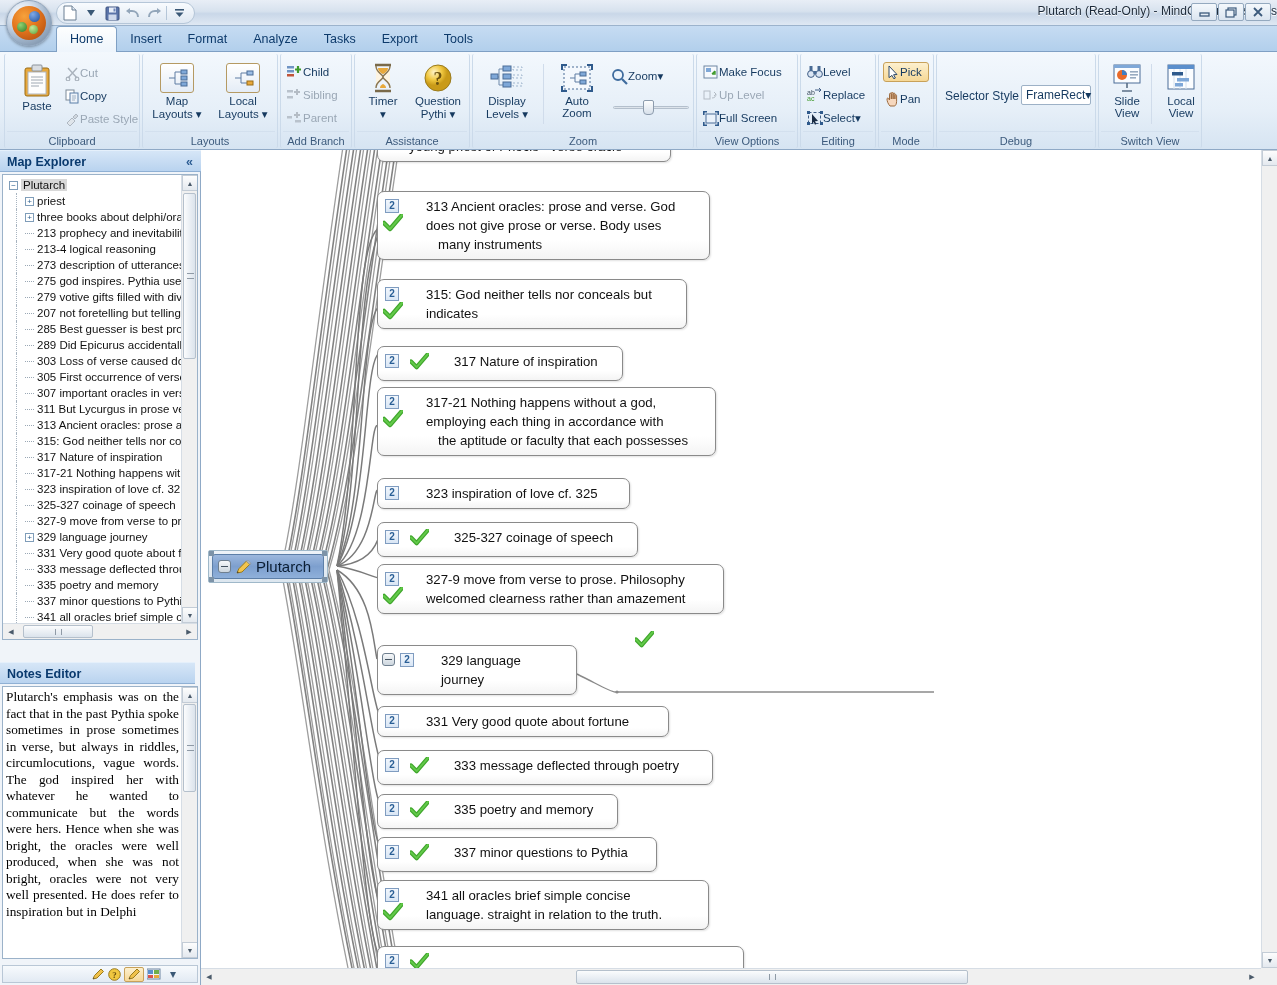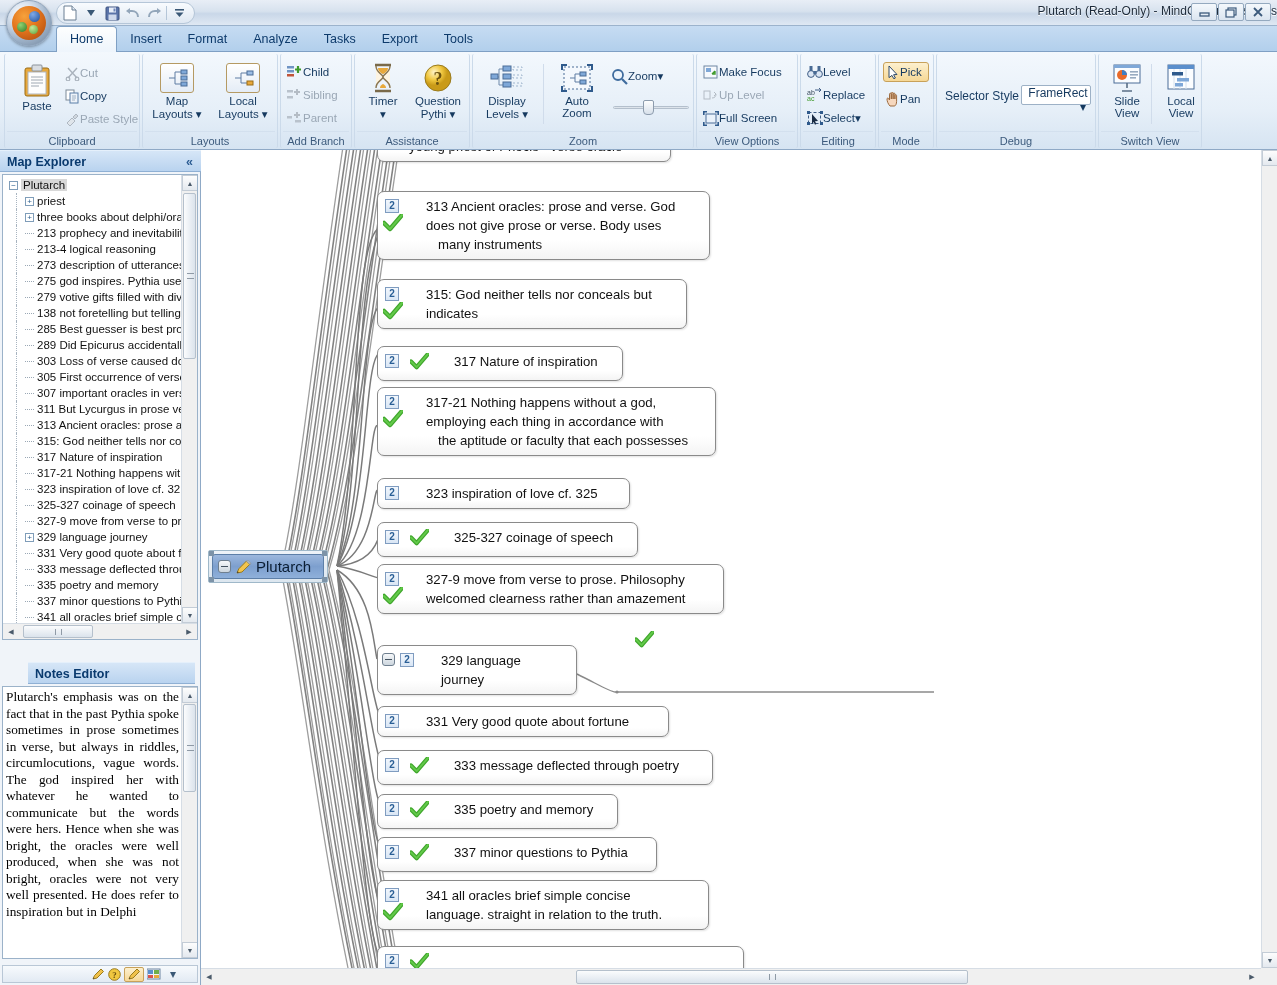--- a/index.html
+++ b/index.html
@@ -151,21 +151,21 @@
   .hscroll { position:absolute; left:0; right:0; bottom:0; height:16px;
              background:#f0f0f0; border-top:1px solid #d6dde5; }
   .hscroll .arrow { position:absolute; top:0; width:16px; height:15px;
                     display:flex; align-items:center; justify-content:center; font-size:7px; color:#4a5a6a; }
   .hscroll .thumb { position:absolute; top:1px; height:13px;
                     background:linear-gradient(to bottom,#fbfcfd,#dbe3ec);
                     border:1px solid #b5c0cc; border-radius:2px;
                     display:flex; align-items:center; justify-content:center; }
   .hscroll .thumb .grip { width:7px; height:6px; border-left:1px solid #8f9aa6; border-right:1px solid #8f9aa6; }
 
-  #notes { position:absolute; left:0; top:512px; width:195px; height:323px;padding-left:28px; }
+  #notes { position:absolute; left:0; top:512px; width:195px; height:323px; }
   #notes-body { position:absolute; left:2px; top:24px; width:196px; height:273px;
                 background:#fff; border:1px solid #9bb2c9; overflow:hidden; }
   #notes-text {
     position:absolute; left:3px; top:2px; width:173px;
     font-family: "Liberation Serif", serif; font-size:13.3px; line-height:16.5px;
     color:#000; text-align: justify; text-justify: inter-word;
   }
   #notes-toolbar { position:absolute; left:2px; bottom:2px; width:196px; height:18px;
                    background:linear-gradient(to bottom,#f7fafd,#e2eaf3);
                    border:1px solid #b9c7d6; display:flex; align-items:center; gap:3px;
@@ -619,21 +619,21 @@
       <span>Pan</span>
     </div>
     <div class="gline"></div>
     <div class="glabel">Mode</div>
   </div>
 
   <div class="rgroup" style="left:936px; width:160px;">
     <div style="position:absolute; left:8px; top:35px; font-size:12px; color:#15395f;">Selector Style</div>
     <div style="position:absolute; left:84px; top:31px; width:70px; height:20px; border:1px solid #9db1c6;
                 background:#fff; border-radius:2px; font-size:12px; color:#15395f;
-                display:flex; align-items:center; padding-left:4px;flex-direction:column;">
+                display:flex; align-items:center; padding-left:4px;">
       <span>FrameRect</span>
       <span style="margin-left:auto; margin-right:4px;">▾</span>
     </div>
     <div class="gline"></div>
     <div class="glabel">Debug</div>
   </div>
 
   <div class="rgroup" style="left:1098px; width:104px;">
     <div class="big-btn" style="left:2px; top:9px;">
       <span class="bi ico">
@@ -683,21 +683,21 @@
     <div id="explorer-body">
       <div class="tree" id="tree">
           <div class="tnode lvl1"><span class="exp">−</span><span class="sel">Plutarch</span></div>
           <div class="tnode lvl2"><span class="guide"></span><span class="exp">+</span><span>priest</span></div>
           <div class="tnode lvl2"><span class="guide"></span><span class="exp">+</span><span>three books about delphi/ora</span></div>
           <div class="tnode lvl2"><span class="guide"></span><span class="dots"></span><span>213 prophecy and inevitabilit</span></div>
           <div class="tnode lvl2"><span class="guide"></span><span class="dots"></span><span>213-4 logical reasoning</span></div>
           <div class="tnode lvl2"><span class="guide"></span><span class="dots"></span><span>273 description of utterances</span></div>
           <div class="tnode lvl2"><span class="guide"></span><span class="dots"></span><span>275 god inspires. Pythia uses</span></div>
           <div class="tnode lvl2"><span class="guide"></span><span class="dots"></span><span>279 votive gifts filled with div</span></div>
-          <div class="tnode lvl2"><span class="guide"></span><span class="dots"></span><span>138 not foretelling but telling</span></div>
+          <div class="tnode lvl2"><span class="guide"></span><span class="dots"></span><span>207 not foretelling but telling</span></div>
           <div class="tnode lvl2"><span class="guide"></span><span class="dots"></span><span>285 Best guesser is best prop</span></div>
           <div class="tnode lvl2"><span class="guide"></span><span class="dots"></span><span>289 Did Epicurus accidentally</span></div>
           <div class="tnode lvl2"><span class="guide"></span><span class="dots"></span><span>303 Loss of verse caused do</span></div>
           <div class="tnode lvl2"><span class="guide"></span><span class="dots"></span><span>305 First occurrence of verse</span></div>
           <div class="tnode lvl2"><span class="guide"></span><span class="dots"></span><span>307 important oracles in vers</span></div>
           <div class="tnode lvl2"><span class="guide"></span><span class="dots"></span><span>311 But Lycurgus in prose ve</span></div>
           <div class="tnode lvl2"><span class="guide"></span><span class="dots"></span><span>313 Ancient oracles: prose a</span></div>
           <div class="tnode lvl2"><span class="guide"></span><span class="dots"></span><span>315: God neither tells nor cor</span></div>
           <div class="tnode lvl2"><span class="guide"></span><span class="dots"></span><span>317 Nature of inspiration</span></div>
           <div class="tnode lvl2"><span class="guide"></span><span class="dots"></span><span>317-21 Nothing happens with</span></div>

